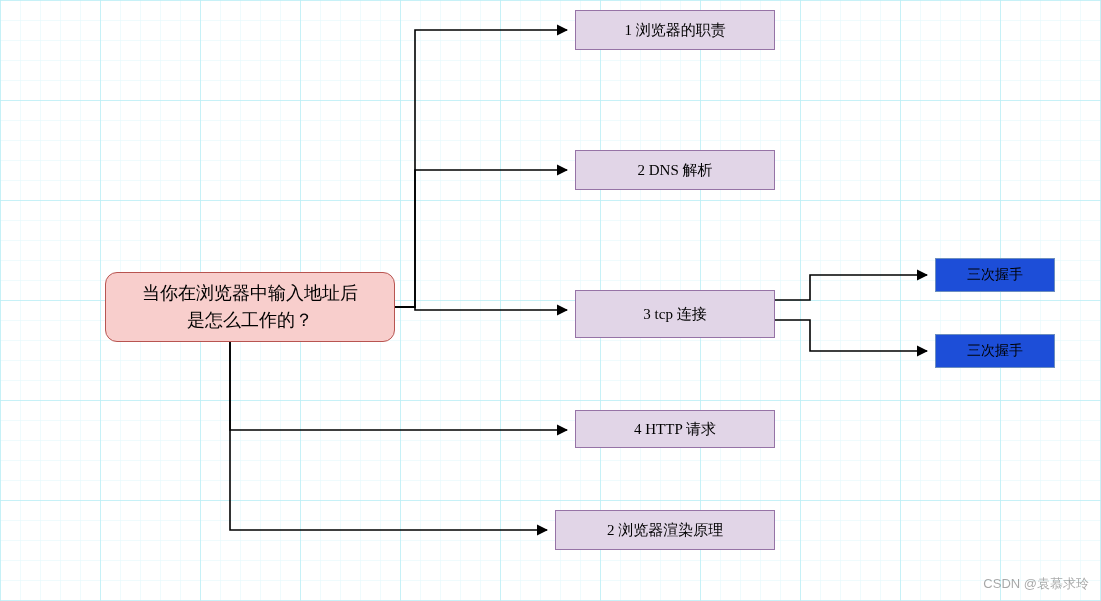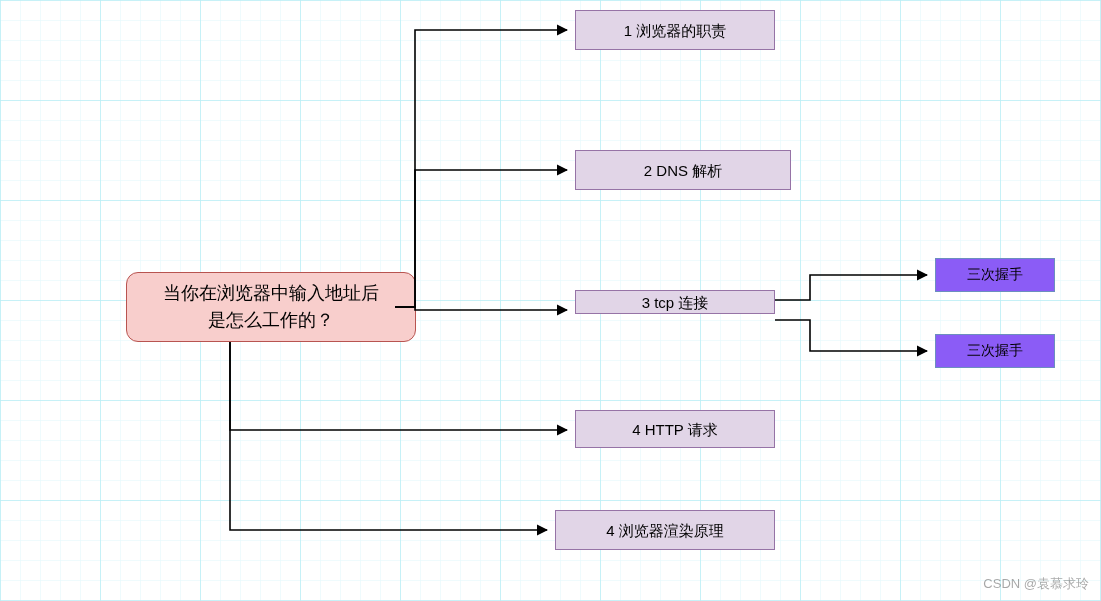--- a/index.html
+++ b/index.html
@@ -27,35 +27,36 @@
     position: absolute;
     display: flex;
     align-items: center;
     justify-content: center;
     text-align: center;
     border: 1px solid #000;
     box-sizing: border-box;
     font-size: 15px;
     line-height: 1.4;
     color: #000;
+    font-family: Liberation Serif, serif;
   }
   .root {
     background: #f8cecc;
     border-color: #b85450;
     border-radius: 12px;
     padding: 8px 10px;
     font-size: 18px;
     line-height: 1.5;
   }
   .mid {
     background: #e1d5e7;
     border-color: #9673a6;
   }
   .leaf {
-    background: #8b5cf6;
+    background: #1d4ed8;
     border-color: #6c8ebf;
     font-size: 14px;
   }
   .watermark {
     position: absolute;
     right: 12px;
     bottom: 8px;
     color: rgba(0,0,0,0.35);
     font-size: 13px;
   }
@@ -71,43 +72,43 @@
       <path d="M 20 0 L 0 0 0 20" fill="none" stroke="#dff7fb" stroke-width="1"></path>
     </pattern>
     <pattern id="bigGrid" width="100" height="100" patternUnits="userSpaceOnUse">
       <rect width="100" height="100" fill="url(#smallGrid)"></rect>
       <path d="M 100 0 L 0 0 0 100" fill="none" stroke="#b8edf5" stroke-width="1.5"></path>
     </pattern>
   </defs>
   <rect width="1101" height="601" fill="url(#bigGrid)"></rect>
 </svg>
 
-<div class="node root" style="left:105px; top:272px; width:290px; height:70px;margin-left:21px;">
+<div class="node root" style="left:105px; top:272px; width:290px; height:70px;">
   <span style="white-space:pre-line;">当你在浏览器中输入地址后
 是怎么工作的？</span>
 </div>
 
 <div class="node mid" style="left:575px; top:10px; width:200px; height:40px;">
   <span>1 浏览器的职责</span>
 </div>
 
-<div class="node mid" style="left:575px; top:150px; width:216px; height:40px;text-align:center;">
+<div class="node mid" style="left:575px; top:150px; width:200px; height:40px;text-align:center;">
   <span>2 DNS 解析</span>
 </div>
 
-<div class="node mid" style="left:575px; top:290px; width:200px; height:24px;">
+<div class="node mid" style="left:575px; top:290px; width:200px; height:48px;">
   <span>3 tcp 连接</span>
 </div>
 
 <div class="node mid" style="left:575px; top:410px; width:200px; height:38px;">
   <span>4 HTTP 请求</span>
 </div>
 
 <div class="node mid" style="left:555px; top:510px; width:220px; height:40px;">
-  <span>4 浏览器渲染原理</span>
+  <span>2 浏览器渲染原理</span>
 </div>
 
 <div class="node leaf" style="left:935px; top:258px; width:120px; height:34px;">
   <span>三次握手</span>
 </div>
 
 <div class="node leaf" style="left:935px; top:334px; width:120px; height:34px;">
   <span>三次握手</span>
 </div>
 

